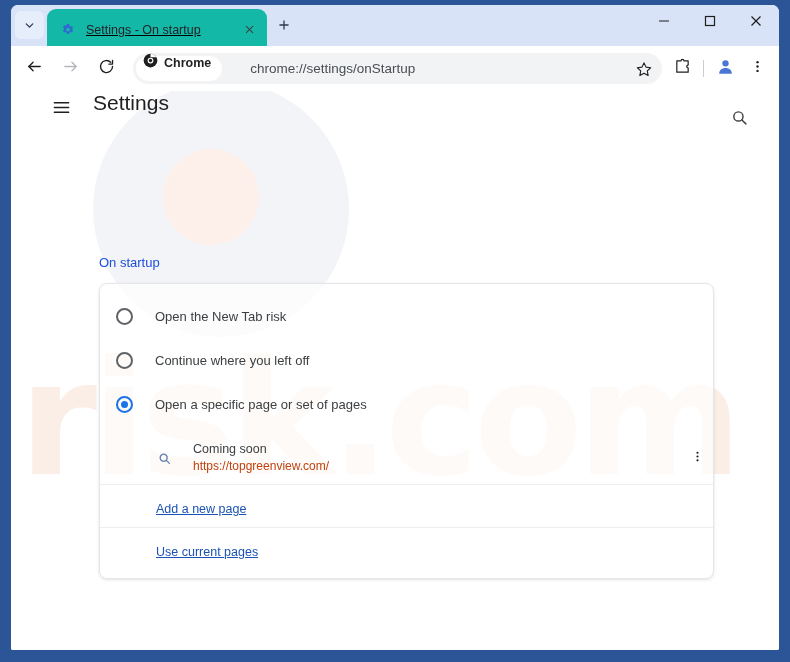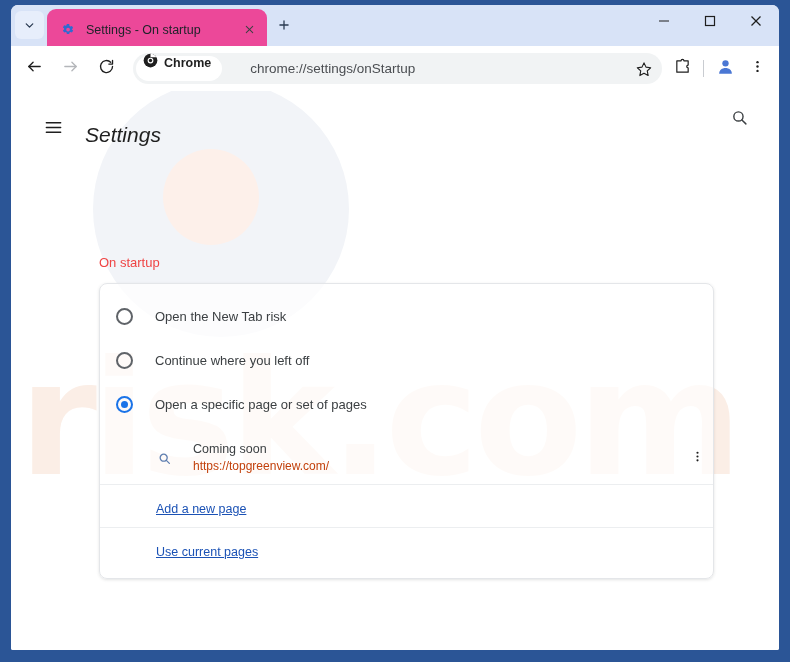--- a/index.html
+++ b/index.html
@@ -45,26 +45,27 @@
     background: #e7eefb;
     display: flex; align-items: center; justify-content: center;
     cursor: pointer;
   }
   #tab-search-button svg { display:block; }
 
   #active-tab {
     position: absolute;
     left: 36px; top: 4px;
     width: 220px; height: 37px;
-    background: #ec4899;
+    background: #14b8a6;
     border-radius: 9px 9px 0 0;
     display: flex;
     align-items: center;
     padding: 4px 8px 0 12px;
     cursor: pointer;
+    text-decoration: underline;
   }
 
   #tab-favicon { width: 17px; height: 17px; flex: 0 0 auto; display:flex; align-items:center; justify-content:center;}
 
   #tab-title {
     flex: 1 1 auto;
     margin-left: 10px;
     font-size: 12.5px;
     color: #20232a;
     white-space: nowrap;
@@ -231,24 +232,23 @@
     width: 96px; height: 96px;
     border-radius: 50%;
     background: #fdf0ea;
   }
 
   #settings-header {
     position: relative;
     z-index: 2;
     height: 56px;
     display: flex;
-    align-items: flex-end;
-    padding-left: 24px;
+    align-items: flex-start;
+    padding-left: 32px;
     background: transparent;
-    font-style: italic;
   }
 
   #hamburger-button {
     width: 36px; height: 36px;
     display: flex; align-items: center; justify-content: center;
     border-radius: 50%;
     cursor: pointer;
   }
 
   #settings-title {
@@ -268,21 +268,21 @@
 
   #content-area {
     position: relative;
     z-index: 2;
   }
 
   #section-label {
     position: absolute;
     left: 88px; top: 108px;
     font-size: 13px;
-    color: #ef4444;
+    color: #1d4ed8;
   }
 
   #startup-card {
     position: absolute;
     left: 88px; top: 136px;
     width: 615px;
     background: rgba(255,255,255,0.72);
     border: 1px solid #e4e6e9;
     border-radius: 8px;
     box-shadow: 0 1px 3px rgba(60,64,67,0.15);

